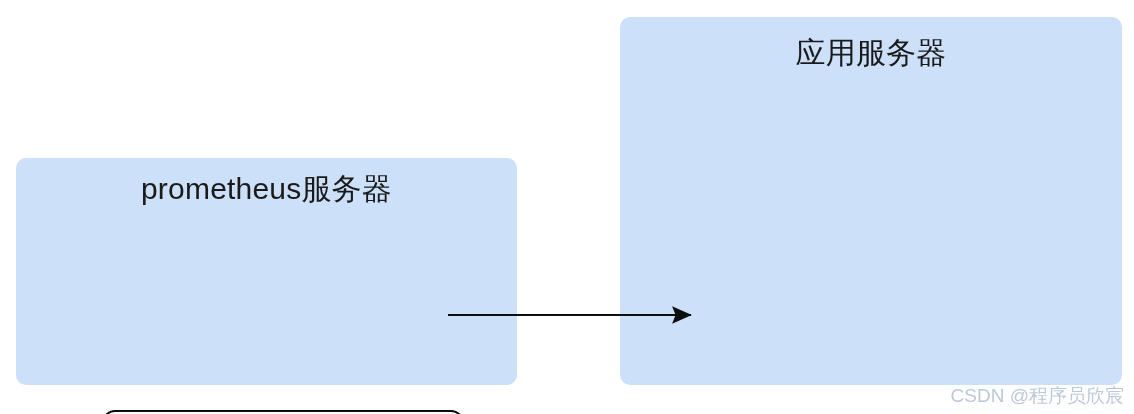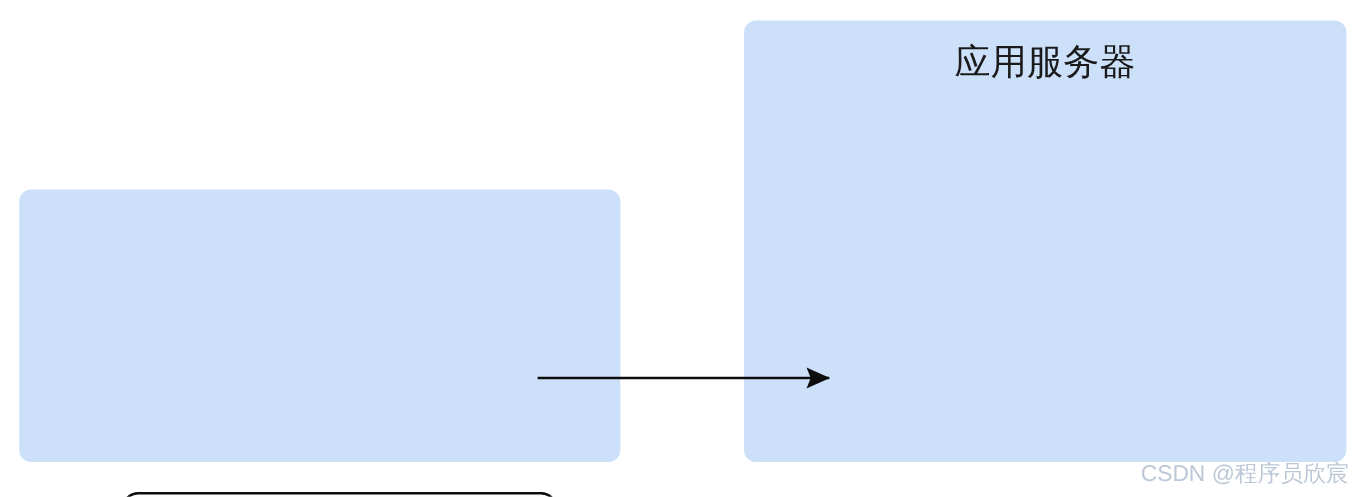--- a/index.html
+++ b/index.html
@@ -103,20 +103,21 @@
     opacity: 0.95;
     margin-left: 16px;
   }
 </style>
 </head>
 <body>
 
 <div id="canvas">
 
   <div class="group" id="group-prometheus">
+    <div class="group-title">prometheus服务器</div>
 
     <div class="node" id="node-prometheus">
       
     </div>
   </div>
 
   <div class="group" id="group-appserver">
     <div class="group-title">应用服务器</div>
 
   </div>

